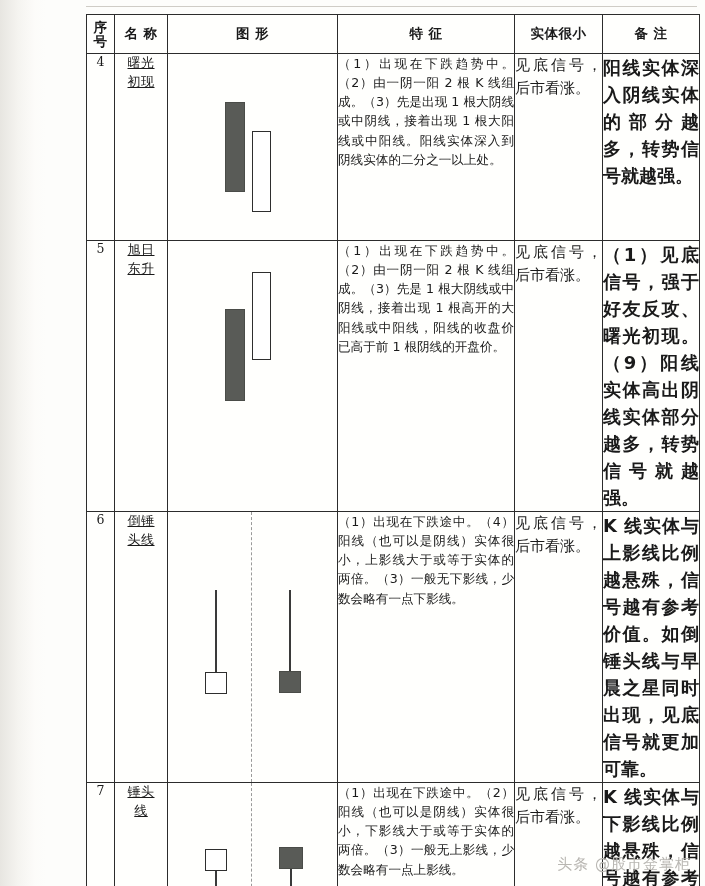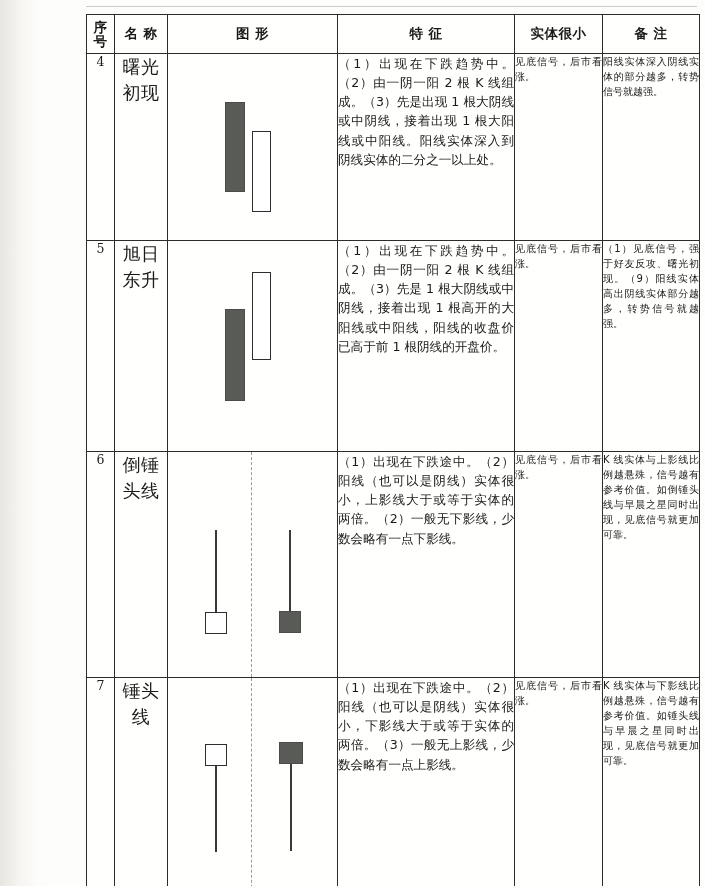--- a/index.html
+++ b/index.html
@@ -80,52 +80,54 @@
 
   
   td.no-cell {
     text-align: center;
     font-size: 12.5px;
     padding-top: 8px;
     font-family: "DejaVu Serif", "Liberation Serif", serif;
   }
   td.name-cell {
     text-align: center;
-    font-size: 18px;
+    font-size: 13px;
     line-height: 1.45;
     padding-top: 8px;
     letter-spacing: .5px;
+    text-decoration: underline;
   }
   td.name-cell .ln { display: block; }
 
   td.fig-cell { position: relative; }
 
   td.feat-cell {
     font-size: 12.6px;
     line-height: 1.52;
     padding: 6px 5px 6px 6px;
     text-align: justify;
     text-justify: inter-ideograph;
     margin-left: 31px;
   }
   td.feat-cell p { margin: 0; }
 
   td.tech-cell {
-    font-size: 10px;
+    font-size: 15px;
     line-height: 1.5;
     padding: 6px 5px 6px 6px;
     text-align: justify;
     text-justify: inter-ideograph;
   }
   td.rem-cell {
-    font-size: 10px;
+    font-size: 18px;
     line-height: 1.5;
     padding: 6px 6px 6px 7px;
     text-align: justify;
     text-justify: inter-ideograph;
+    font-weight: bold;
   }
   td.rem-cell p { margin: 0; }
 
   
   tr.r4 td { height: 186px; }
   tr.r5 td { height: 210px; }
   tr.r6 td { height: 225px; }
   tr.r7 td { height: 230px; }
 
   
@@ -266,21 +268,21 @@
             <div class="divider-dashed" style="left:83px;"></div>
 
             <div class="wick" style="left:47px; top:78px; height:85px;"></div>
             <div class="candle-body body-hollow" style="left:37px; top:160px; width:22px; height:22px;"></div>
 
             <div class="wick" style="left:121px; top:78px; height:83px;"></div>
             <div class="candle-body body-filled" style="left:111px; top:159px; width:22px; height:22px;"></div>
           </div>
         </td>
         <td class="feat-cell">
-          <p>（1）出现在下跌途中。（2）阳线（也可以是阴线）实体很小，上影线大于或等于实体的两倍。（2）一般无下影线，少数会略有一点下影线。</p>
+          <p>（1）出现在下跌途中。（4）阳线（也可以是阴线）实体很小，上影线大于或等于实体的两倍。（3）一般无下影线，少数会略有一点下影线。</p>
         </td>
         <td class="tech-cell">见底信号，后市看涨。</td>
         <td class="rem-cell">
           <p>K 线实体与上影线比例越悬殊，信号越有参考价值。如倒锤头线与早晨之星同时出现，见底信号就更加可靠。</p>
         </td>
       </tr>
 
       <tr class="r7">
         <td class="no-cell">7</td>
         <td class="name-cell">
@@ -302,13 +304,14 @@
           <p>（1）出现在下跌途中。（2）阳线（也可以是阴线）实体很小，下影线大于或等于实体的两倍。（3）一般无上影线，少数会略有一点上影线。</p>
         </td>
         <td class="tech-cell">见底信号，后市看涨。</td>
         <td class="rem-cell">
           <p>K 线实体与下影线比例越悬殊，信号越有参考价值。如锤头线与早晨之星同时出现，见底信号就更加可靠。</p>
         </td>
       </tr>
     </tbody>
   </table>
 
+  <div class="watermark">头条 @股市金掌柜</div>
 </div>
 
 </body></html>

